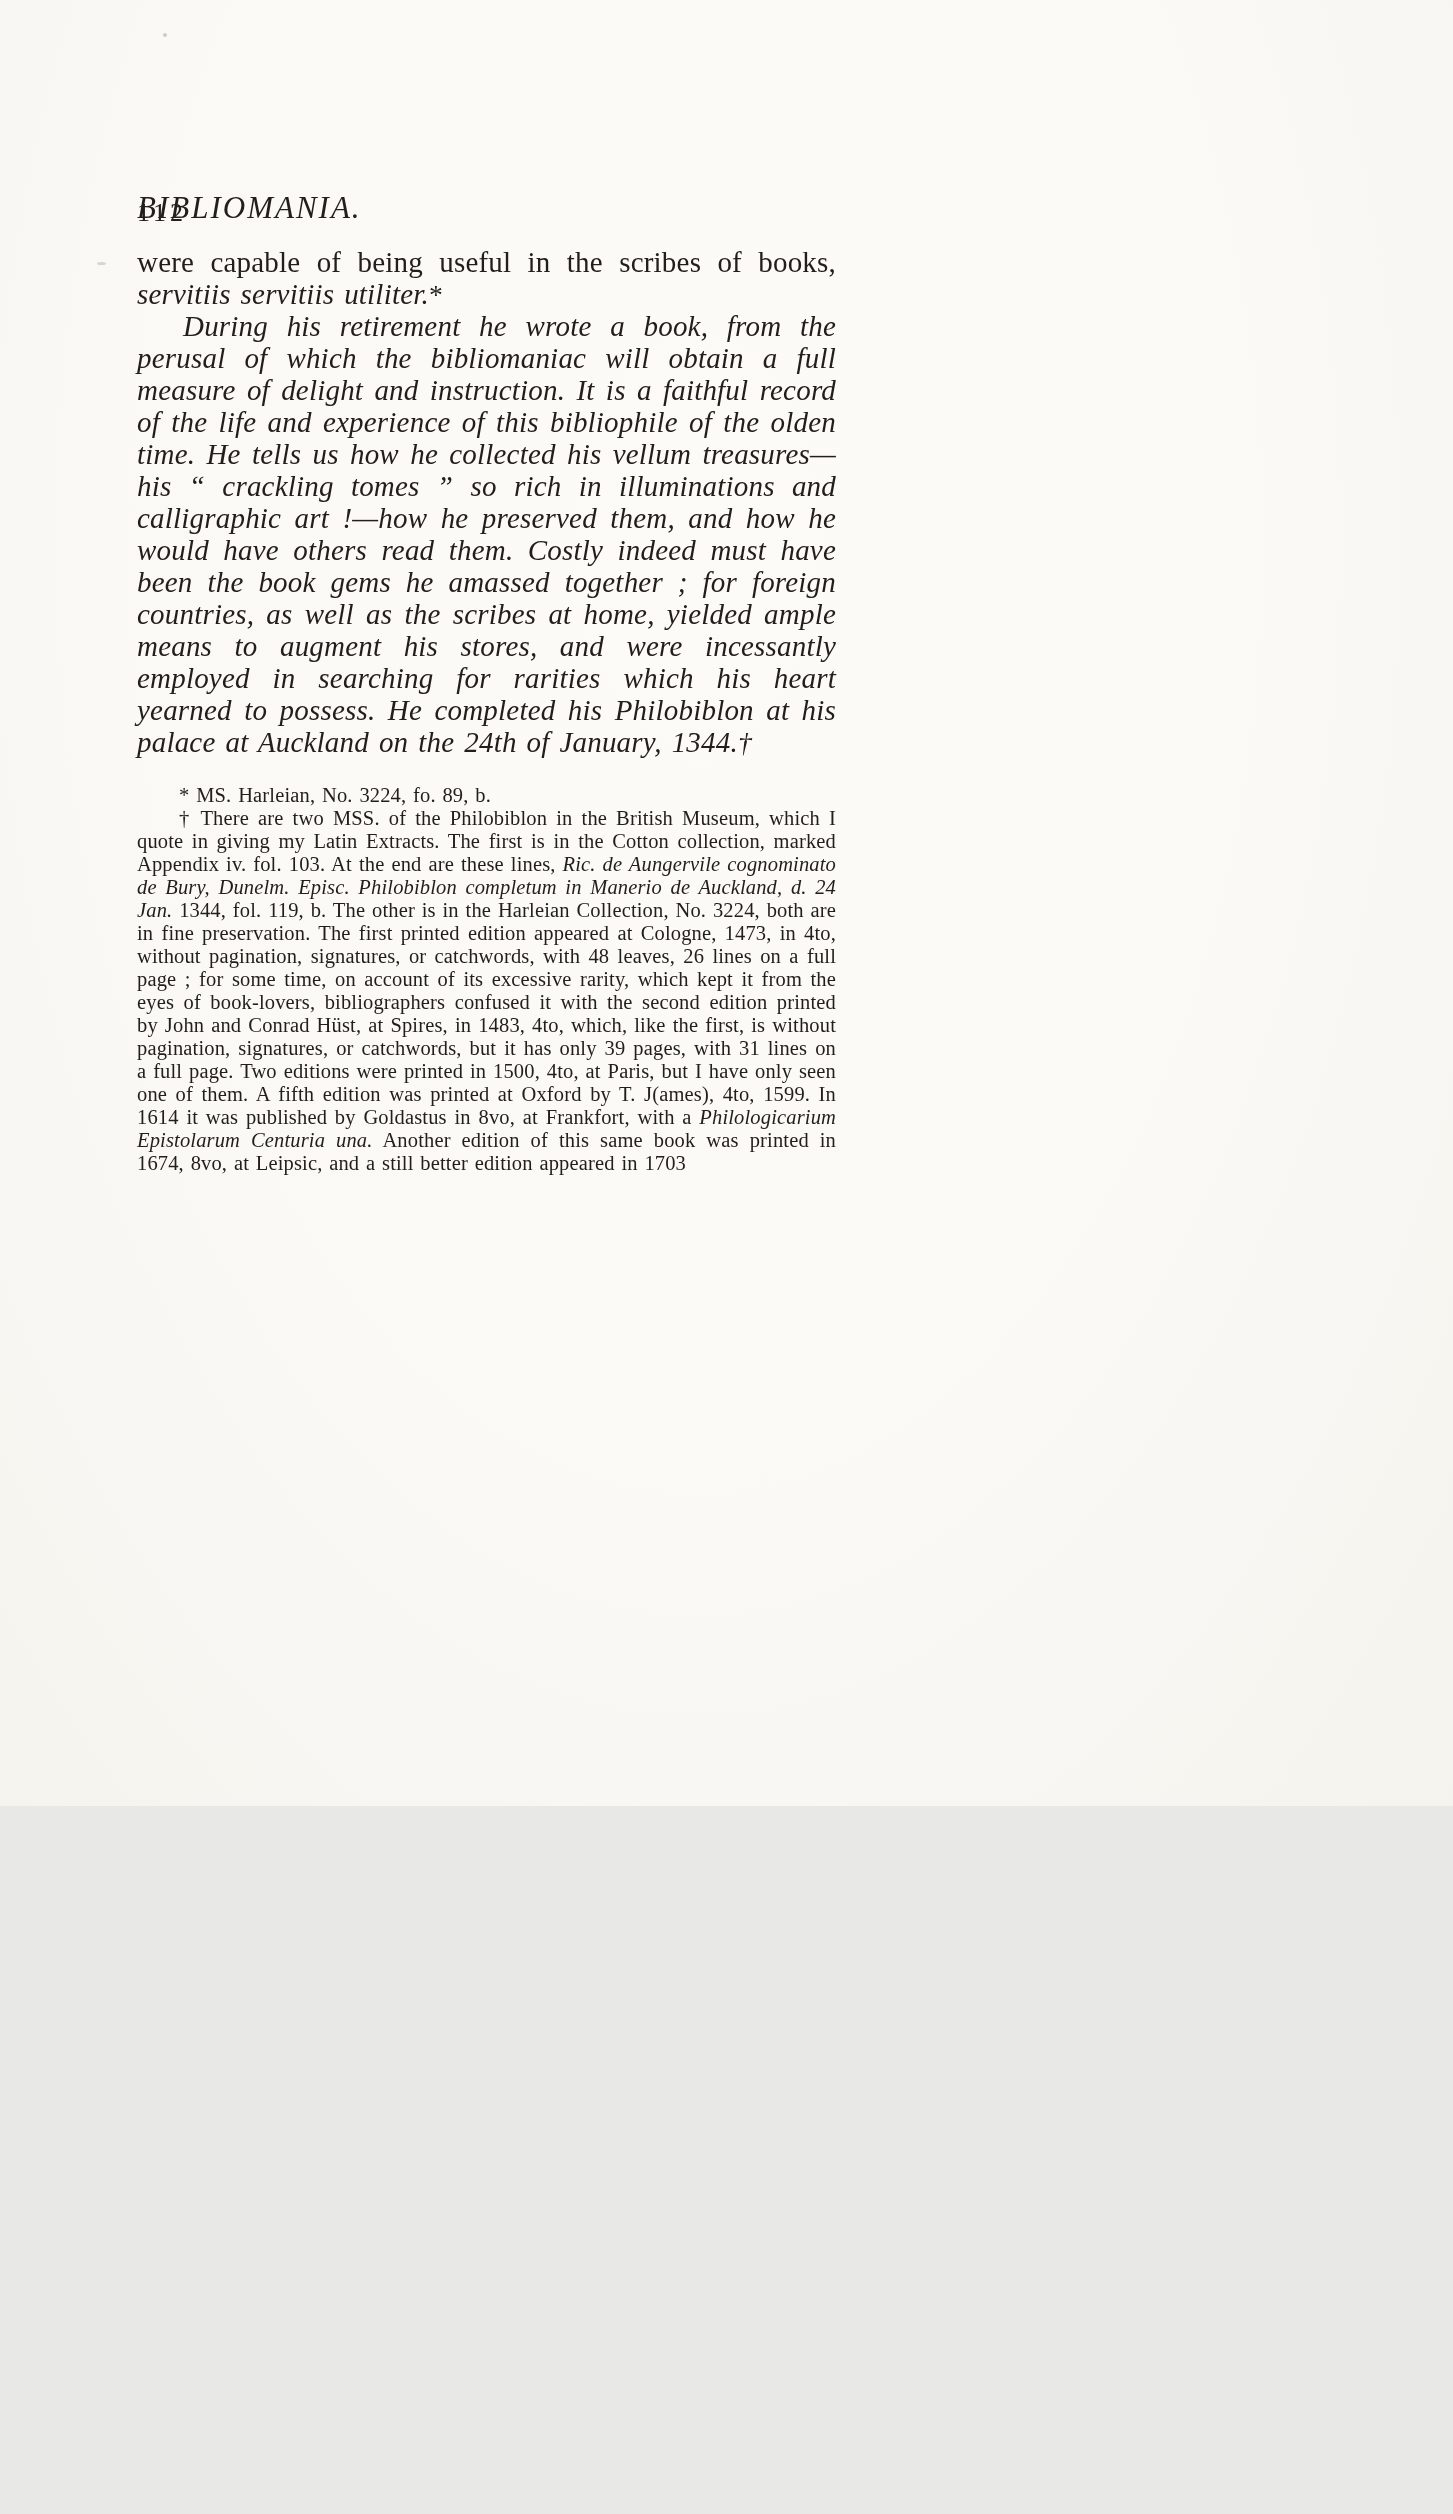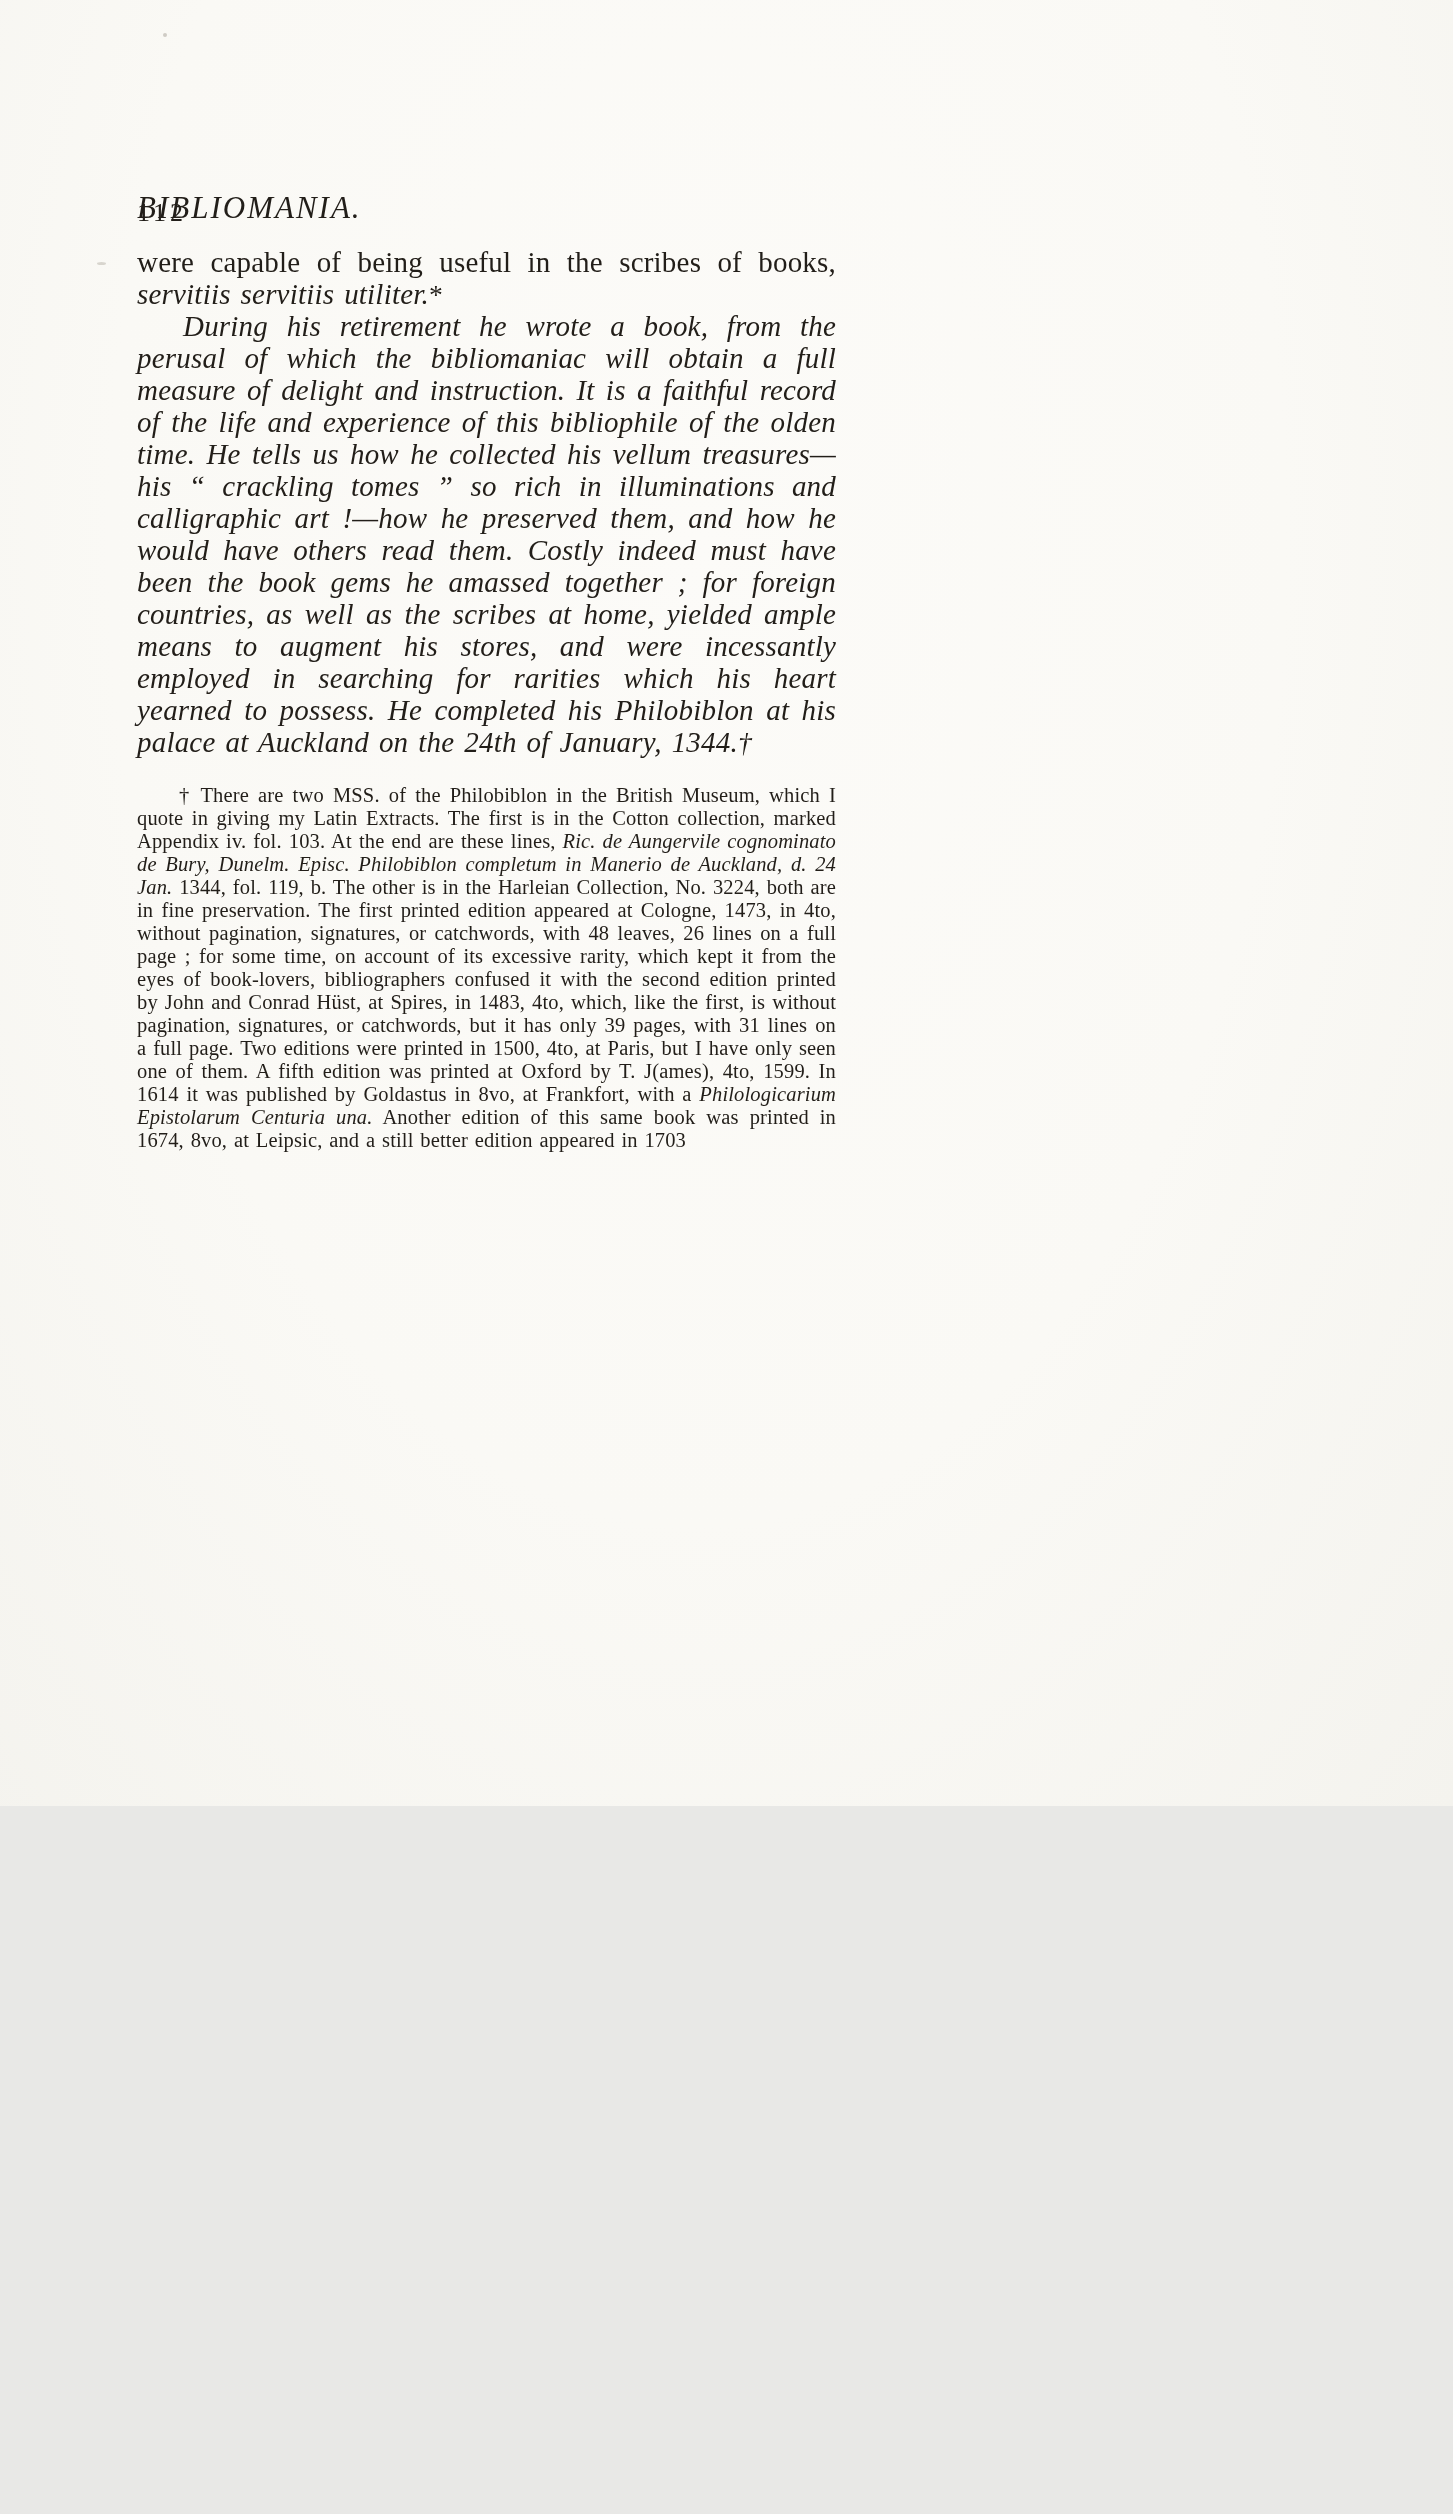--- a/index.html
+++ b/index.html
@@ -117,19 +117,20 @@
     <main class="body-text">
 
       <p class="para"><span>were capable of being useful in the scribes of books, </span><span class="it">servitiis servitiis utiliter.</span><sup class="fn-mark">*</sup></p>
 
       <p class="para first-line-indent"><span>During his retirement he wrote a book, from the perusal of which the bibliomaniac will obtain a full measure of delight and instruction. It is a faithful record of the life and experience of this bibliophile of the olden time. He tells us how he collected his vellum treasures—his “ crackling tomes ” so rich in illuminations and calligraphic art !—how he preserved them, and how he would have others read them. Costly indeed must have been the book gems he amassed together ; for foreign countries, as well as the scribes at home, yielded ample means to augment his stores, and were incessantly employed in searching for rarities which his heart yearned to possess. He completed his Philobiblon at his palace at Auckland on the 24th of January, 1344.</span><sup class="fn-mark">†</sup></p>
 
     </main>
 
     <footer class="footnotes">
 
+      <p class="footnote"><span>* MS. Harleian, No. 3224, fo. 89, b.</span></p>
 
       <p class="footnote"><span>† There are two MSS. of the Philobiblon in the British Museum, which I quote in giving my Latin Extracts. The first is in the Cotton collection, marked Appendix iv. fol. 103. At the end are these lines, </span><span class="it">Ric. de Aungervile cognominato de Bury, Dunelm. Episc. Philobiblon completum in Manerio de Auckland, d. 24 Jan.</span><span> 1344, fol. 119, b. The other is in the Harleian Collection, No. 3224, both are in fine preservation. The first printed edition appeared at Cologne, 1473, in 4to, without pagination, signatures, or catchwords, with 48 leaves, 26 lines on a full page ; for some time, on account of its excessive rarity, which kept it from the eyes of book-lovers, bibliographers confused it with the second edition printed by John and Conrad Hüst, at Spires, in 1483, 4to, which, like the first, is without pagination, signatures, or catchwords, but it has only 39 pages, with 31 lines on a full page. Two editions were printed in 1500, 4to, at Paris, but I have only seen one of them. A fifth edition was printed at Oxford by T. J(ames), 4to, 1599. In 1614 it was published by Goldastus in 8vo, at Frankfort, with a </span><span class="it">Philologicarium Epistolarum Centuria una.</span><span> Another edition of this same book was printed in 1674, 8vo, at Leipsic, and a still better edition appeared in 1703</span></p>
 
     </footer>
 
   </div>
 </div>
 
 </body></html>

